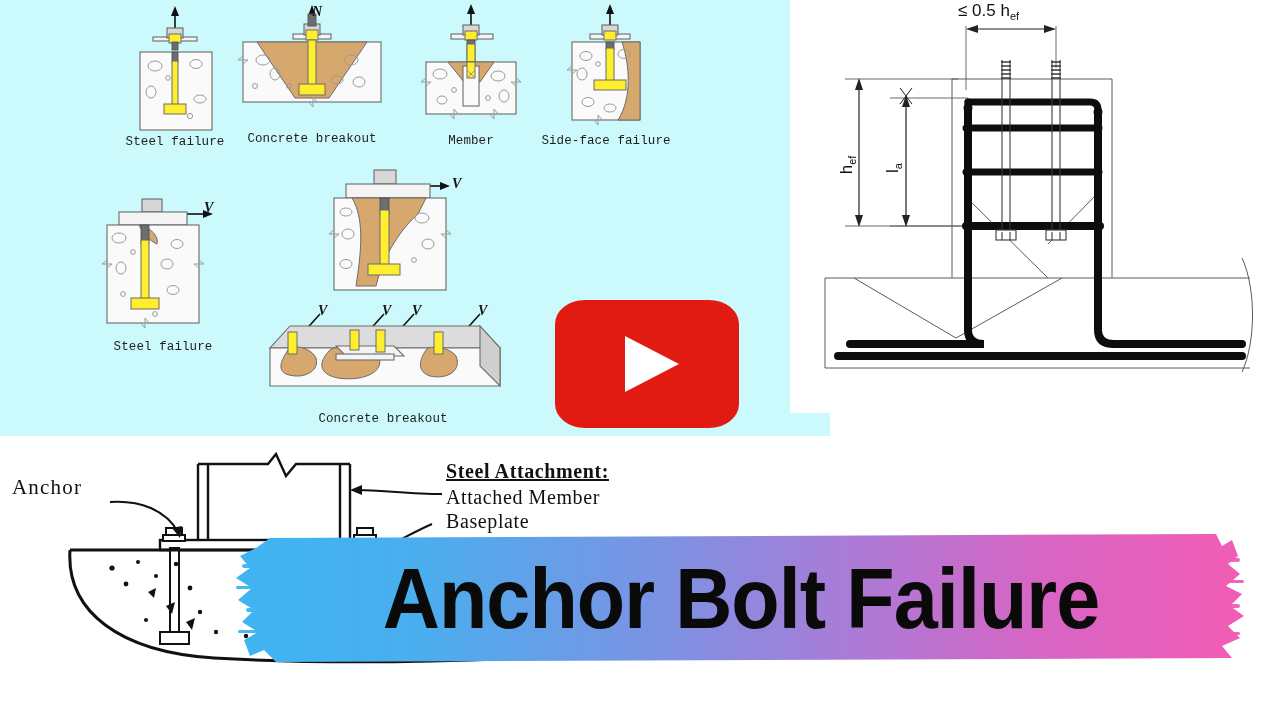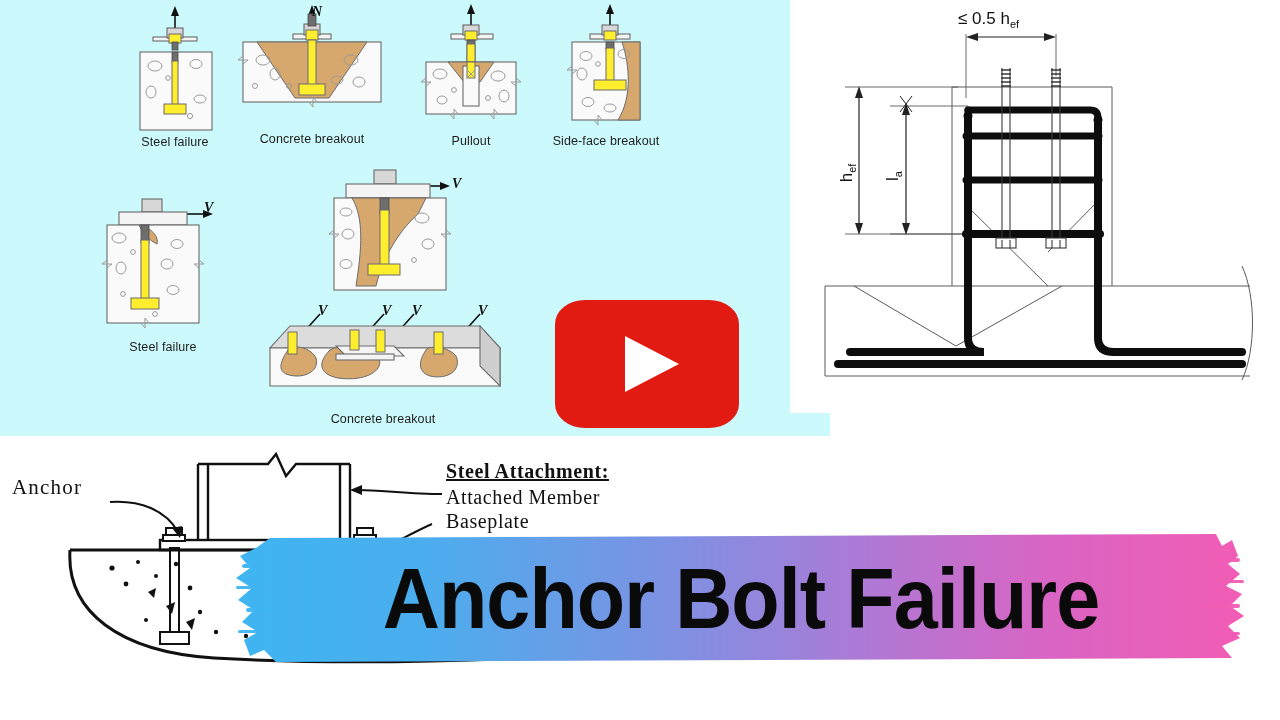--- a/index.html
+++ b/index.html
@@ -6,28 +6,28 @@
   body{width:1280px;height:720px;overflow:hidden;position:relative;
        font-family:"Liberation Sans",sans-serif;}
 
   .stage{position:absolute;left:0;top:0;width:1280px;height:720px;background:#ffffff;}
 
   
   .cyan-panel{position:absolute;left:0;top:0;width:790px;height:414px;background:#ccf9fb;}
   .cyan-panel-foot{position:absolute;left:0;top:413px;width:830px;height:23px;background:#ccf9fb;}
 
   
-  .tech-panel{position:absolute;left:790px;top:8px;width:490px;height:392px;background:#ffffff;}
+  .tech-panel{position:absolute;left:790px;top:0;width:490px;height:392px;background:#ffffff;}
   .tech-panel svg{display:block;}
   .anchor-art{position:absolute;left:0px;top:436px;width:700px;height:284px;text-decoration:underline;}
 
   
   .fig{position:absolute;}
   .fig-cap{position:absolute;text-align:center;color:#1d1d1d;
-           font-family:Liberation Sans, sans-serif;font-size:12.5px;
+           font-family:Liberation Mono, monospace;font-size:12.5px;
            letter-spacing:.1px;white-space:nowrap;}
   .load-lbl{position:absolute;font-family:"Liberation Serif",serif;
             font-style:italic;font-weight:bold;font-size:14px;color:#111;}
 
   
   .yt{position:absolute;left:555px;top:300px;width:184px;height:128px;
       background:#e21b12;border-radius:30px/24px;}
   .yt .tri{position:absolute;left:70px;top:36px;width:0;height:0;
       border-left:54px solid #fff;border-top:28px solid transparent;
       border-bottom:28px solid transparent;}
@@ -146,21 +146,21 @@
       <ellipse class="agg" cx="80" cy="72" rx="7" ry="5"></ellipse>
       <ellipse class="agg" cx="86" cy="92" rx="5" ry="6"></ellipse>
       <ellipse class="agg" cx="24" cy="96" rx="5" ry="4"></ellipse>
       <circle class="agg" cx="36" cy="86" r="2.4"></circle>
       <circle class="agg" cx="70" cy="94" r="2.4"></circle>
       <path class="agg" d="M8 74 l-5 4 l10 0 l-5 4"></path>
       <path class="agg" d="M98 74 l5 4 l-10 0 l5 4"></path>
       <path class="agg" d="M32 110 l4 5 l0 -10 l4 5"></path>
       <path class="agg" d="M72 110 l4 5 l0 -10 l4 5"></path>
     </svg>
-    <div class="fig-cap" style="left:-8px;top:130px;width:122px;">Pullout</div>
+    <div class="fig-cap" style="left:-8px;top:130px;width:122px;">Member</div>
   </div>
 
   <div class="fig" style="left:548px;top:4px;">
     <svg width="116" height="128" viewBox="0 0 116 128">
       <g class="arrw">
           <line x1="62" y1="24" x2="62" y2="4"></line>
           <polygon points="62,0 58,10 66,10" fill="#111" stroke="none"></polygon>
         </g>
       <rect class="plate" x="42" y="30" width="40" height="5"></rect>
       <rect class="nut" x="54" y="21" width="16" height="10"></rect>
@@ -176,21 +176,21 @@
 
       <ellipse class="agg" cx="38" cy="52" rx="6" ry="4.5"></ellipse>
       <ellipse class="agg" cx="76" cy="50" rx="6" ry="4.5"></ellipse>
       <ellipse class="agg" cx="34" cy="70" rx="5" ry="6"></ellipse>
       <ellipse class="agg" cx="40" cy="98" rx="6" ry="4.5"></ellipse>
       <ellipse class="agg" cx="62" cy="104" rx="6" ry="4"></ellipse>
       <circle class="agg" cx="50" cy="60" r="2.3"></circle>
       <path class="agg" d="M24 62 l-5 4 l10 0 l-5 4"></path>
       <path class="agg" d="M46 116 l4 5 l0 -10 l4 5"></path>
     </svg>
-    <div class="fig-cap" style="left:-12px;top:130px;width:140px;">Side-face breakout</div>
+    <div class="fig-cap" style="left:-12px;top:130px;width:140px;">Side-face failure</div>
   </div>
 
   <div class="fig" style="left:95px;top:190px;">
     <svg width="140" height="150" viewBox="0 0 140 150">
 
       <g class="arrw">
           <line x1="88" y1="24" x2="112" y2="24"></line>
           <polygon points="118,24 108,20 108,28" fill="#111" stroke="none"></polygon>
         </g>
 

